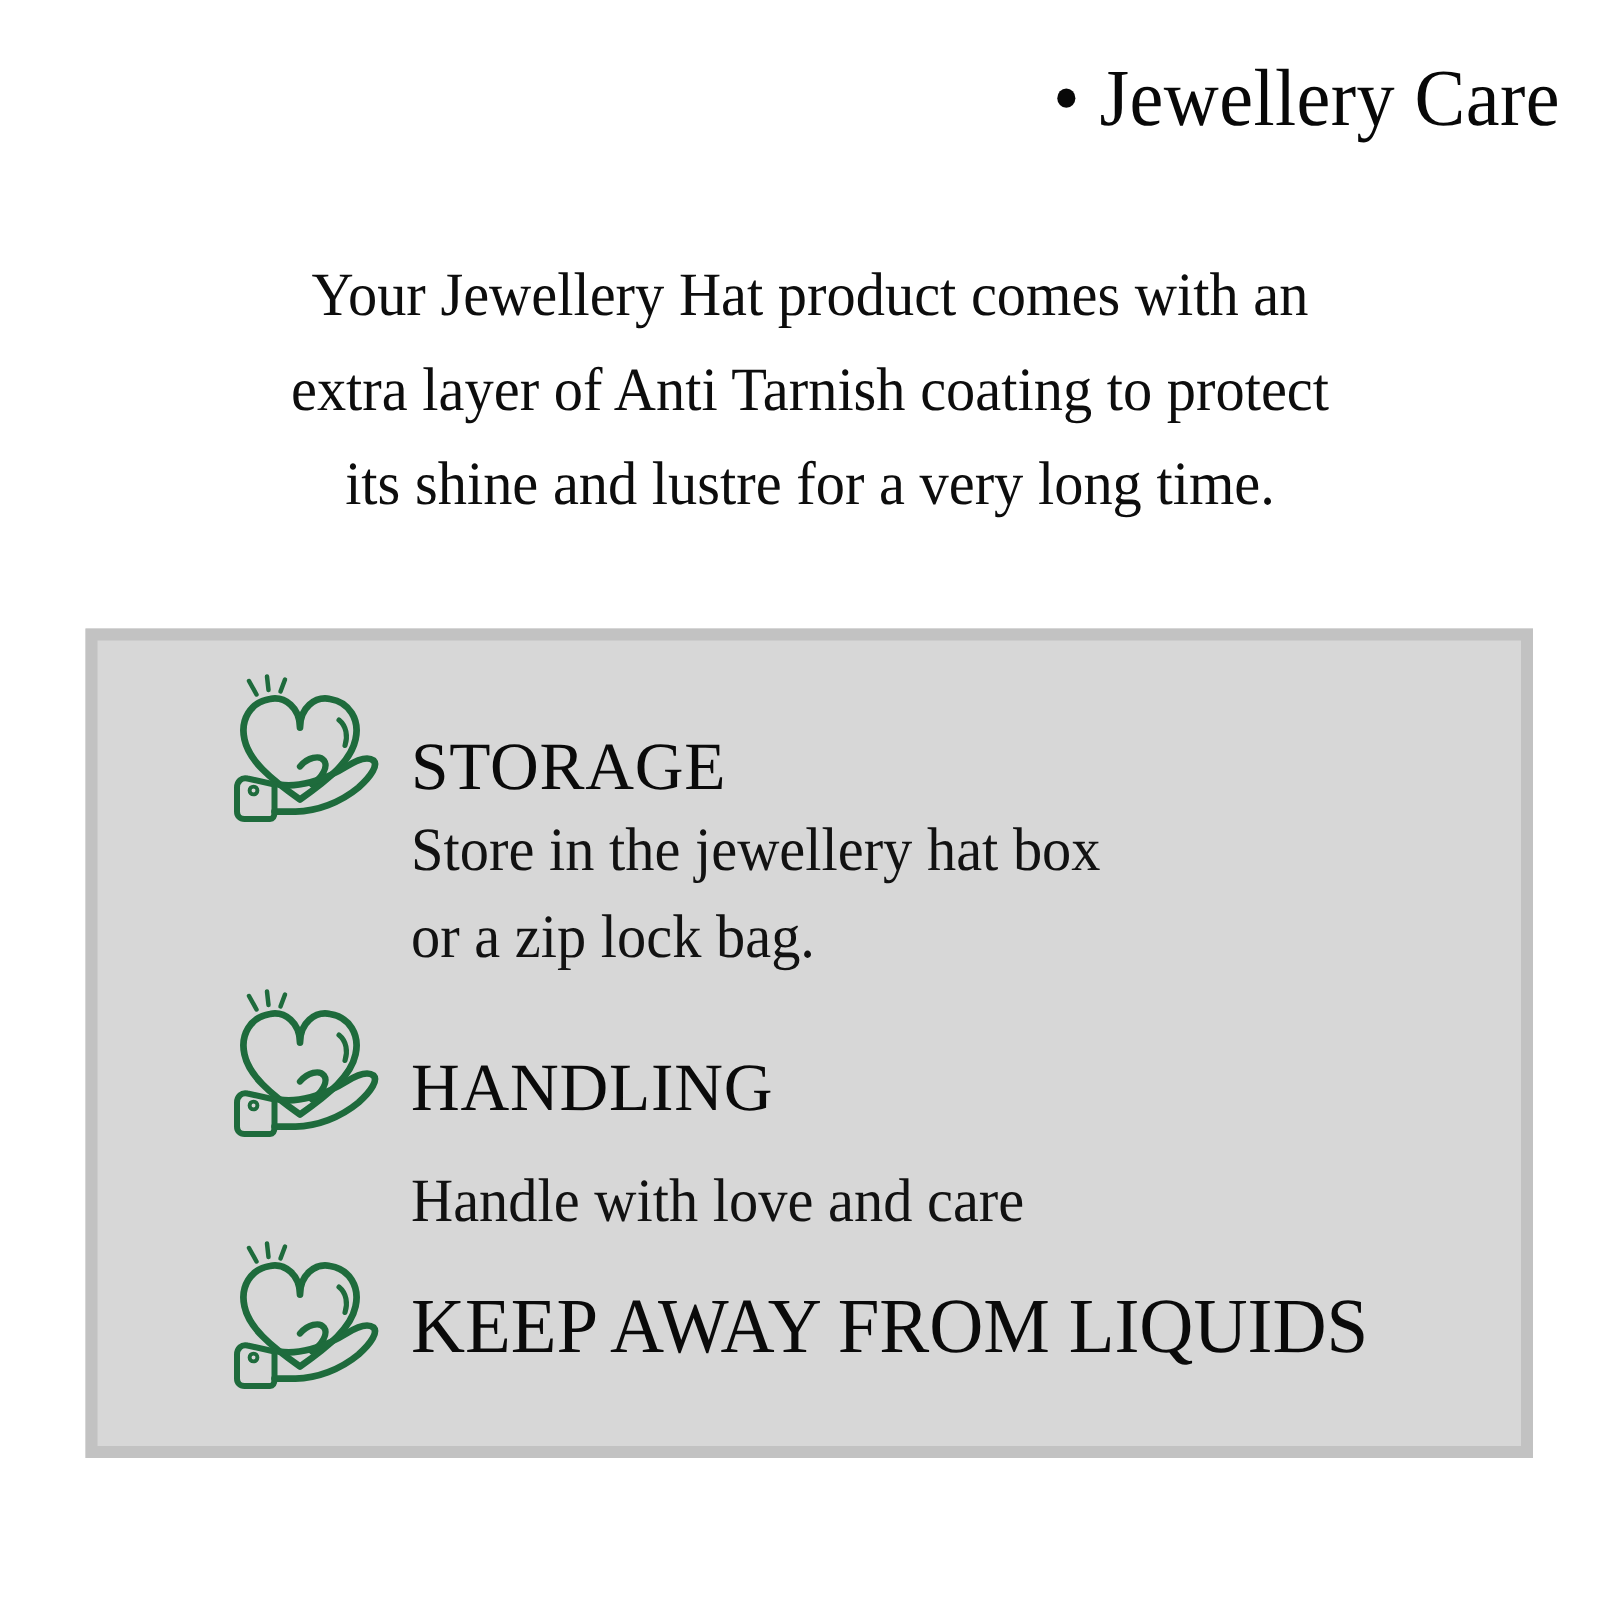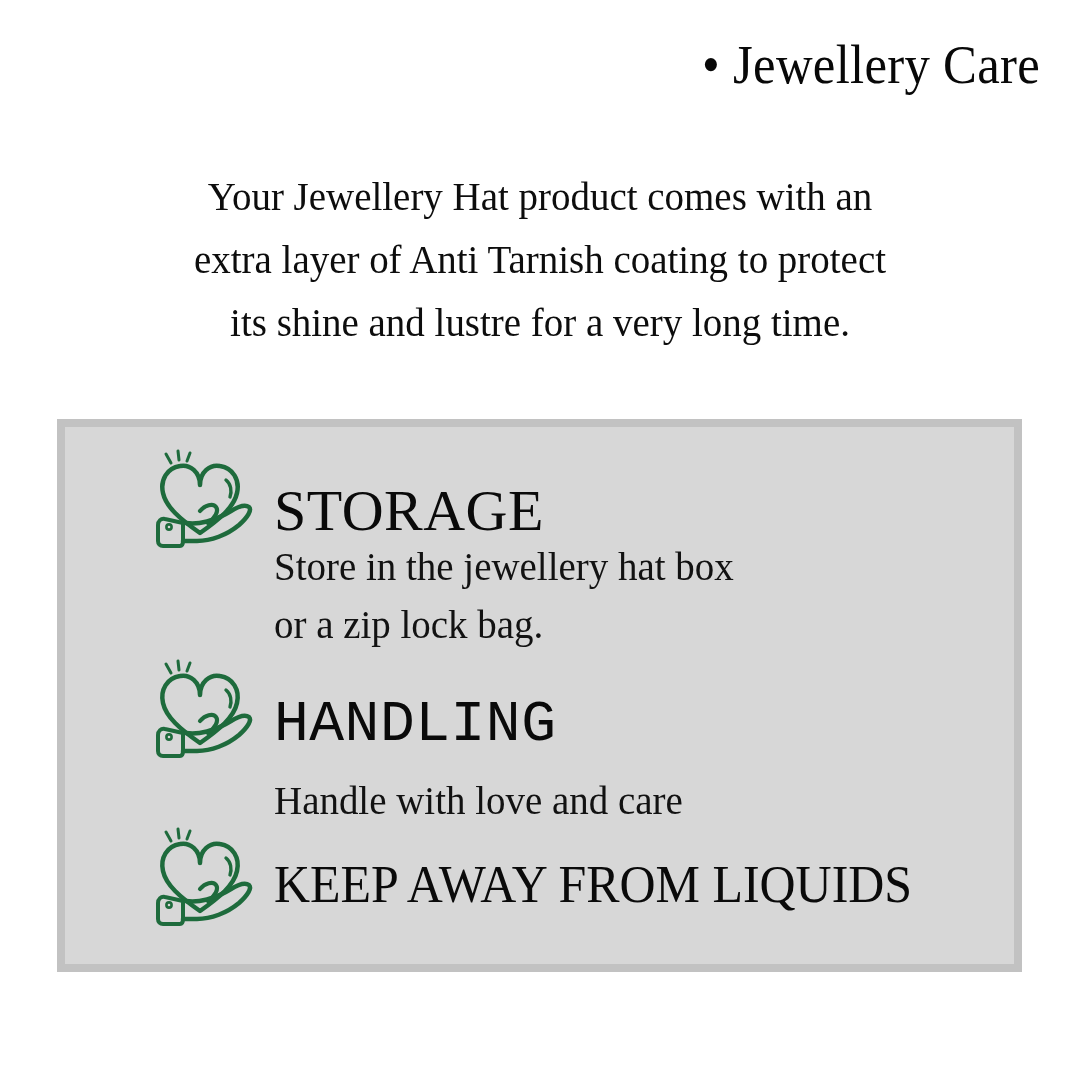--- a/index.html
+++ b/index.html
@@ -82,39 +82,39 @@
 
   .row-text {
     position: absolute;
     left: 209px;
     top: 0;
     right: 10px;
   }
 
   .row-heading {
     font-family: "Liberation Serif", "DejaVu Serif", serif;
-    font-size: 58px;
+    font-size: 45px;
     line-height: 52px;
     color: #0a0a0a;
     letter-spacing: 0.5px;
     white-space: nowrap;
   }
   .row-line {
     font-family: "Liberation Serif", "DejaVu Serif", serif;
     font-size: 41px;
     line-height: 58px;
     color: #121212;
     white-space: nowrap;
     transform: scaleX(0.95);
     transform-origin: left center;
   }
   .row-storage .row-heading { margin-top: 36px; }
   .row-storage .row-line:first-of-type { margin-top: 6px; }
 
-  .row-handling .row-heading { margin-top: 40px; font-family: Liberation Mono, monospace; }
+  .row-handling .row-heading { margin-top: 40px; }
   .row-handling .row-line { margin-top: 20px; }
 
   .row-liquids .row-heading {
     margin-top: 28px;
     font-size: 52px;
     line-height: 60px;
     transform: scaleX(0.96);
     transform-origin: left center;
     letter-spacing: 0px;
   }

